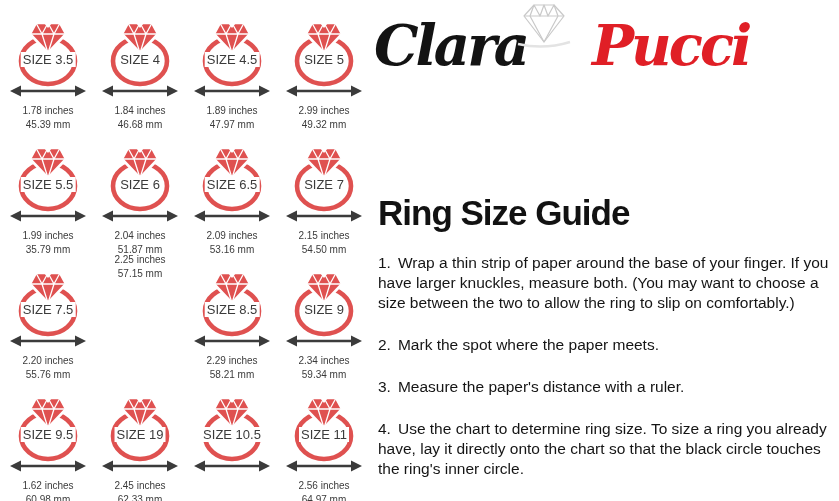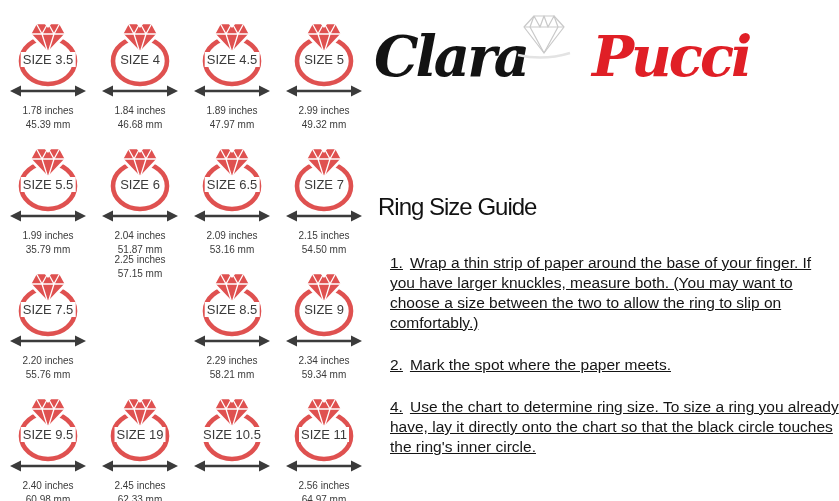--- a/index.html
+++ b/index.html
@@ -25,39 +25,39 @@
   .ringsvg{position:absolute;left:0;top:2px;display:block;}
   .size-label{
     position:absolute;left:50%;top:35px;transform:translateX(-50%);
     background:#fff;padding:0 2px;font-size:13px;line-height:15px;
     color:var(--text-dark);white-space:nowrap;
   }
   .measure{
     margin-top:3px;font-size:10px;line-height:14px;color:var(--text-dark);
   }
   
-  .logo{position:absolute;left:374px;top:11px;width:462px;height:98px;}
+  .logo{position:absolute;left:374px;top:0;width:462px;height:98px;}
   .logo-word{
     position:absolute;top:12px;
     font-family:"DejaVu Serif",serif;font-style:italic;font-weight:700;
     font-size:56px;letter-spacing:-3px;white-space:nowrap;
   }
   .logo-clara{left:0;color:#131313;}
   .logo-pucci{left:218px;color:var(--brand-red);}
   .logo-diamond{position:absolute;left:138px;top:2px;}
   
   .heading{
     position:absolute;left:378px;top:193px;
-    font-size:24px;font-weight:400;letter-spacing:-1px;color:#121212;
+    font-size:35px;font-weight:700;letter-spacing:-1px;color:#121212;
   }
   .instructions{
     position:absolute;left:378px;top:253px;width:462px;
     font-size:15.5px;line-height:20px;color:var(--body-black);
   }
-  .instructions p{margin:0 0 22px 12px;text-decoration:underline;}
+  .instructions p{margin:0 0 22px 0;}
   .instructions .num{margin-right:7px;}
 </style>
 </head>
 <body>
 
 <svg width="0" height="0" style="position:absolute" aria-hidden="true">
   <symbol id="ring-symbol" viewBox="0 0 92 82">
 
     <ellipse cx="46" cy="42" rx="27" ry="23" fill="none" stroke="var(--ring-red,#df5150)" stroke-width="4.6"></ellipse>
 
@@ -224,21 +224,21 @@
   </div>
 
   <div class="cell">
     <div class="graphic">
       <svg class="ringsvg" width="92" height="82" viewBox="0 0 92 82">
           <use href="#ring-symbol"></use>
         </svg>
       <span class="size-label">SIZE 9.5</span>
     </div>
     <div class="measure">
-      <div>2.40 inches</div>
+      <div>1.62 inches</div>
       <div>60.98 mm</div>
     </div>
   </div>
 
   <div class="cell">
     <div class="graphic">
       <svg class="ringsvg" width="92" height="82" viewBox="0 0 92 82">
           <use href="#ring-symbol"></use>
         </svg>
       <span class="size-label">SIZE 19</span>
@@ -290,15 +290,18 @@
 <h1 class="heading">Ring Size Guide</h1>
 
 <div class="instructions">
   <p>
     <span class="num">1.</span><span>Wrap a thin strip of paper around the base of your finger. If you have larger knuckles, measure both. (You may want to choose a size between the two to allow the ring to slip on comfortably.)</span>
   </p>
   <p>
     <span class="num">2.</span><span>Mark the spot where the paper meets.</span>
   </p>
   <p>
+    <span class="num">3.</span><span>Measure the paper's distance with a ruler.</span>
+  </p>
+  <p>
     <span class="num">4.</span><span>Use the chart to determine ring size. To size a ring you already have, lay it directly onto the chart so that the black circle touches the ring's inner circle.</span>
   </p>
 </div>
 
 </body></html>

